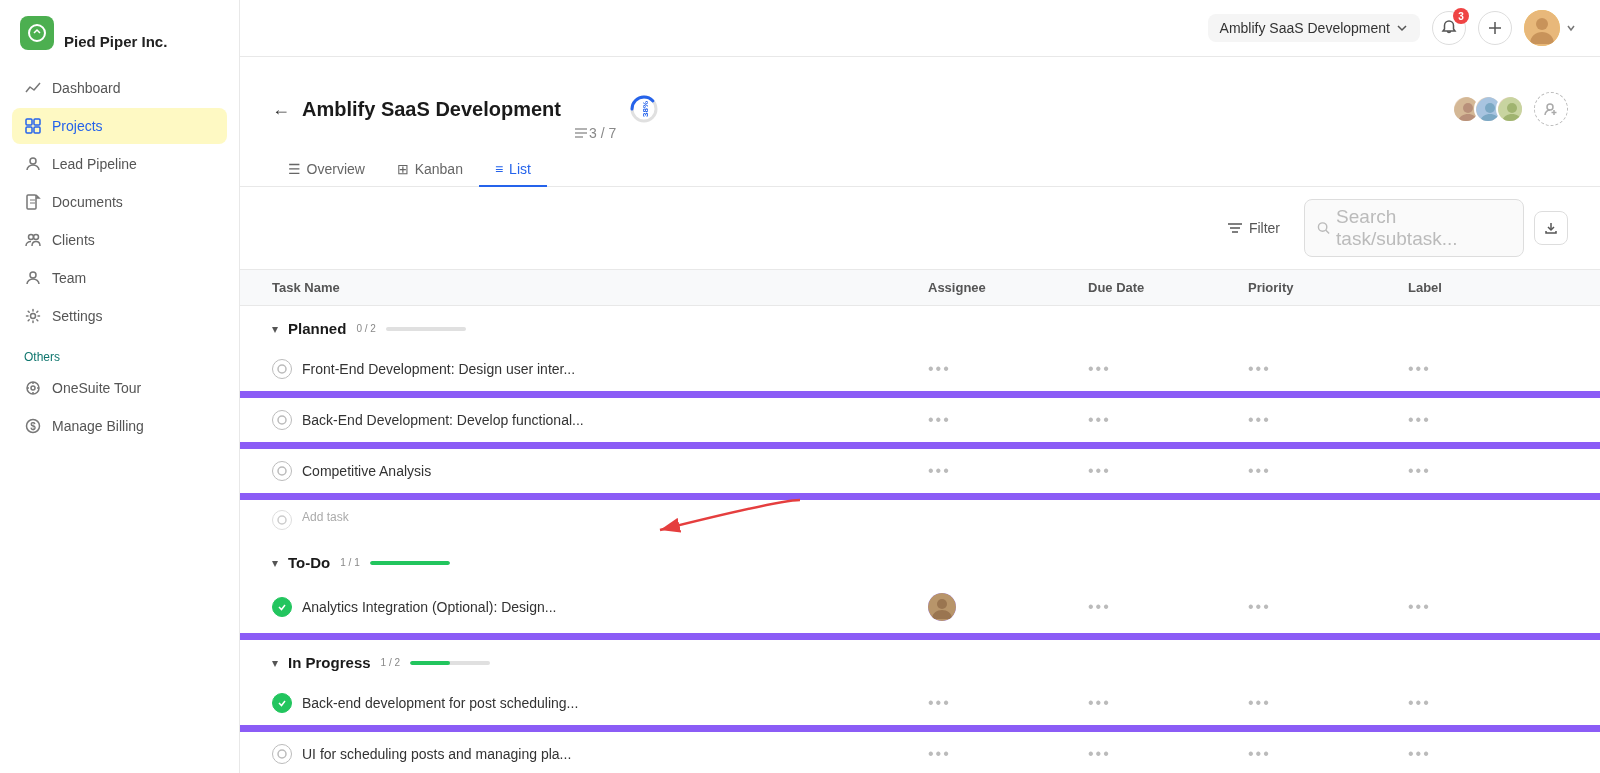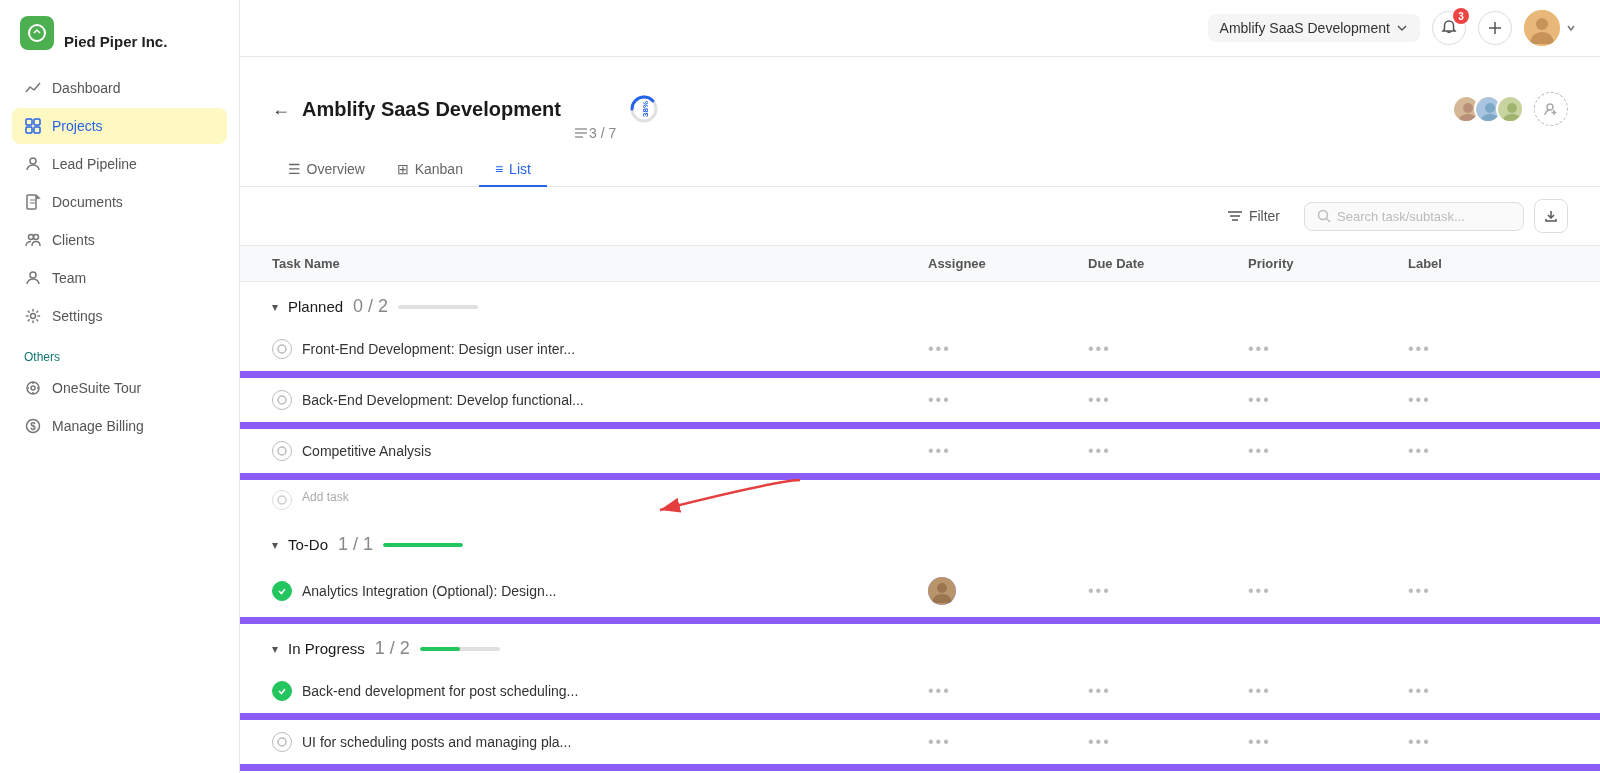--- a/index.html
+++ b/index.html
@@ -158,22 +158,22 @@
       border-top: 1px solid #e8e8e8;
       border-bottom: 1px solid #e8e8e8;
       font-size: 13px; font-weight: 600; color: #555;
     }
 
     
     .section-header {
       display: flex; align-items: center; gap: 10px;
       padding: 14px 32px 10px;
     }
-    .section-title { font-size: 15px; font-weight: 400; color: #1a1a1a; }
-    .section-count { font-size: 18px; color: #888; }
+    .section-title { font-size: 15px; font-weight: 700; color: #1a1a1a; }
+    .section-count { font-size: 10px; color: #888; }
     .progress-bar-mini {
       width: 80px; height: 4px; background: #e0e0e0; border-radius: 2px; overflow: hidden;
     }
     .progress-bar-fill { height: 100%; border-radius: 2px; }
     .chevron { color: #555; font-size: 12px; cursor: pointer; }
 
     
     .task-row {
       display: grid;
       grid-template-columns: 1fr 160px 160px 160px 160px;
@@ -455,21 +455,21 @@
           <line x1="3" y1="8" x2="13" y2="8" stroke="#555" stroke-width="1.5"></line>
           <line x1="5" y1="12" x2="11" y2="12" stroke="#555" stroke-width="1.5"></line>
         </svg>
         <span>Filter</span>
       </button>
       <div class="search-box">
         <svg width="14" height="14" viewBox="0 0 14 14" fill="none">
           <circle cx="6" cy="6" r="4.5" stroke="#bbb" stroke-width="1.5"></circle>
           <line x1="9.5" y1="9.5" x2="13" y2="13" stroke="#bbb" stroke-width="1.5"></line>
         </svg>
-        <span style="color:#bbb; font-size:13px;">Search task/subtask...</span>
+        <span style="color:#bbb; font-size:19px;">Search task/subtask...</span>
       </div>
       <div class="export-btn">
         <svg width="14" height="14" viewBox="0 0 14 14" fill="none">
           <path d="M2 10 L2 12 L12 12 L12 10" stroke="#555" stroke-width="1.5" fill="none"></path>
           <line x1="7" y1="2" x2="7" y2="9" stroke="#555" stroke-width="1.5"></line>
           <polyline points="4,6 7,9 10,6" stroke="#555" stroke-width="1.5" fill="none"></polyline>
         </svg>
       </div>
     </div>
 

